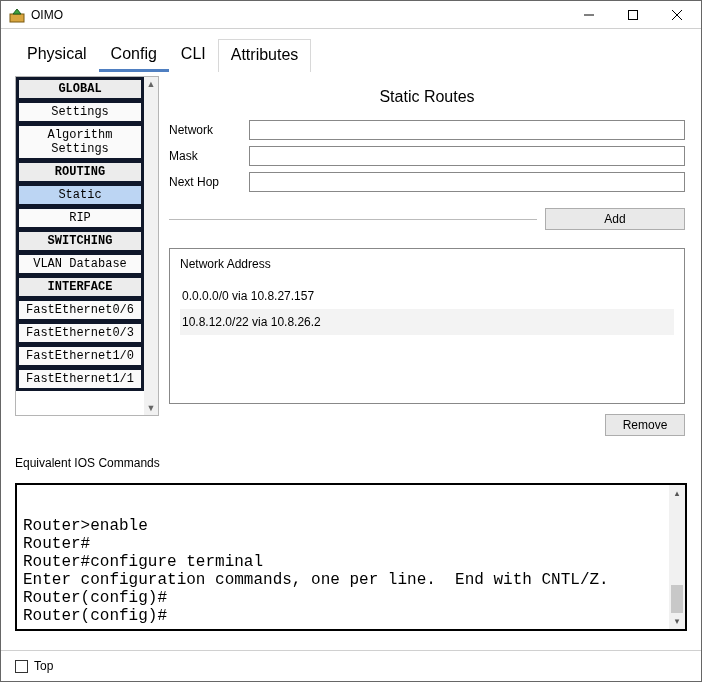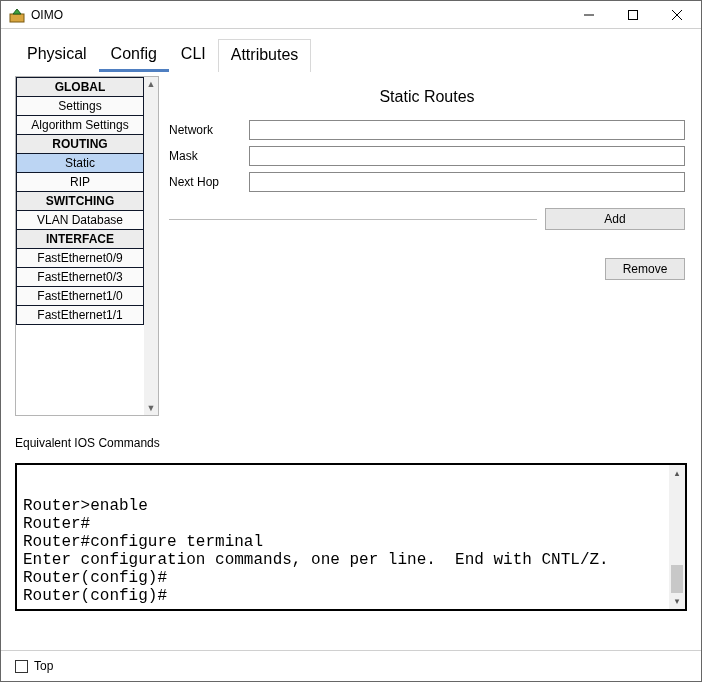--- a/index.html
+++ b/index.html
@@ -84,24 +84,25 @@
   .side-scroll .arrow {
     position:absolute;left:0;right:0;height:14px;
     display:flex;align-items:center;justify-content:center;
     font-size:9px;color:#666;
   }
   .side-scroll .arrow.up{top:0;}
   .side-scroll .arrow.down{bottom:0;}
   .side-header, .side-item {
     width:100%;
     text-align:center;
-    border: 1px solid #0f172a;
+    border: 3px solid #0f172a;
     padding: 2px 0;
     font-size: 12px;
     margin-bottom:-1px;
+    font-family:Liberation Mono, monospace;
   }
   .side-header {
     background: #ececec;
     font-weight: bold;
   }
   .side-item {
     background: #fafafa;
     cursor:pointer;
   }
   .side-item.selected {
@@ -262,21 +263,21 @@
       <div class="sidebar" id="sidebar">
           <div class="side-header">GLOBAL</div>
           <div class="side-item">Settings</div>
           <div class="side-item">Algorithm Settings</div>
           <div class="side-header">ROUTING</div>
           <div class="side-item selected">Static</div>
           <div class="side-item">RIP</div>
           <div class="side-header">SWITCHING</div>
           <div class="side-item">VLAN Database</div>
           <div class="side-header">INTERFACE</div>
-          <div class="side-item">FastEthernet0/9</div>
+          <div class="side-item">FastEthernet0/6</div>
           <div class="side-item">FastEthernet0/3</div>
           <div class="side-item">FastEthernet1/0</div>
           <div class="side-item">FastEthernet1/1</div>
         </div>
       <div class="side-scroll">
         <div class="arrow up">▲</div>
         <div class="arrow down">▼</div>
       </div>
     </div>
 
@@ -294,20 +295,27 @@
       <div class="form-row">
         <label>Next Hop</label>
         <input type="text" value="" style="">
       </div>
 
       <div class="add-row">
         <div class="line"></div>
         <div class="btn">Add</div>
       </div>
 
+      <div class="list-box">
+        <div class="list-header">Network Address</div>
+        <div id="routes">
+            <div class="list-item">0.0.0.0/0 via 10.8.27.157</div>
+            <div class="list-item sel">10.8.12.0/22 via 10.8.26.2</div>
+          </div>
+      </div>
 
       <div class="remove-row">
         <div class="btn" style="width:80px">Remove</div>
       </div>
     </div>
   </div>
 
   <div class="ios-label">Equivalent IOS Commands</div>
   <div class="ios-box">
     <div class="ios-text" id="ios-text">

